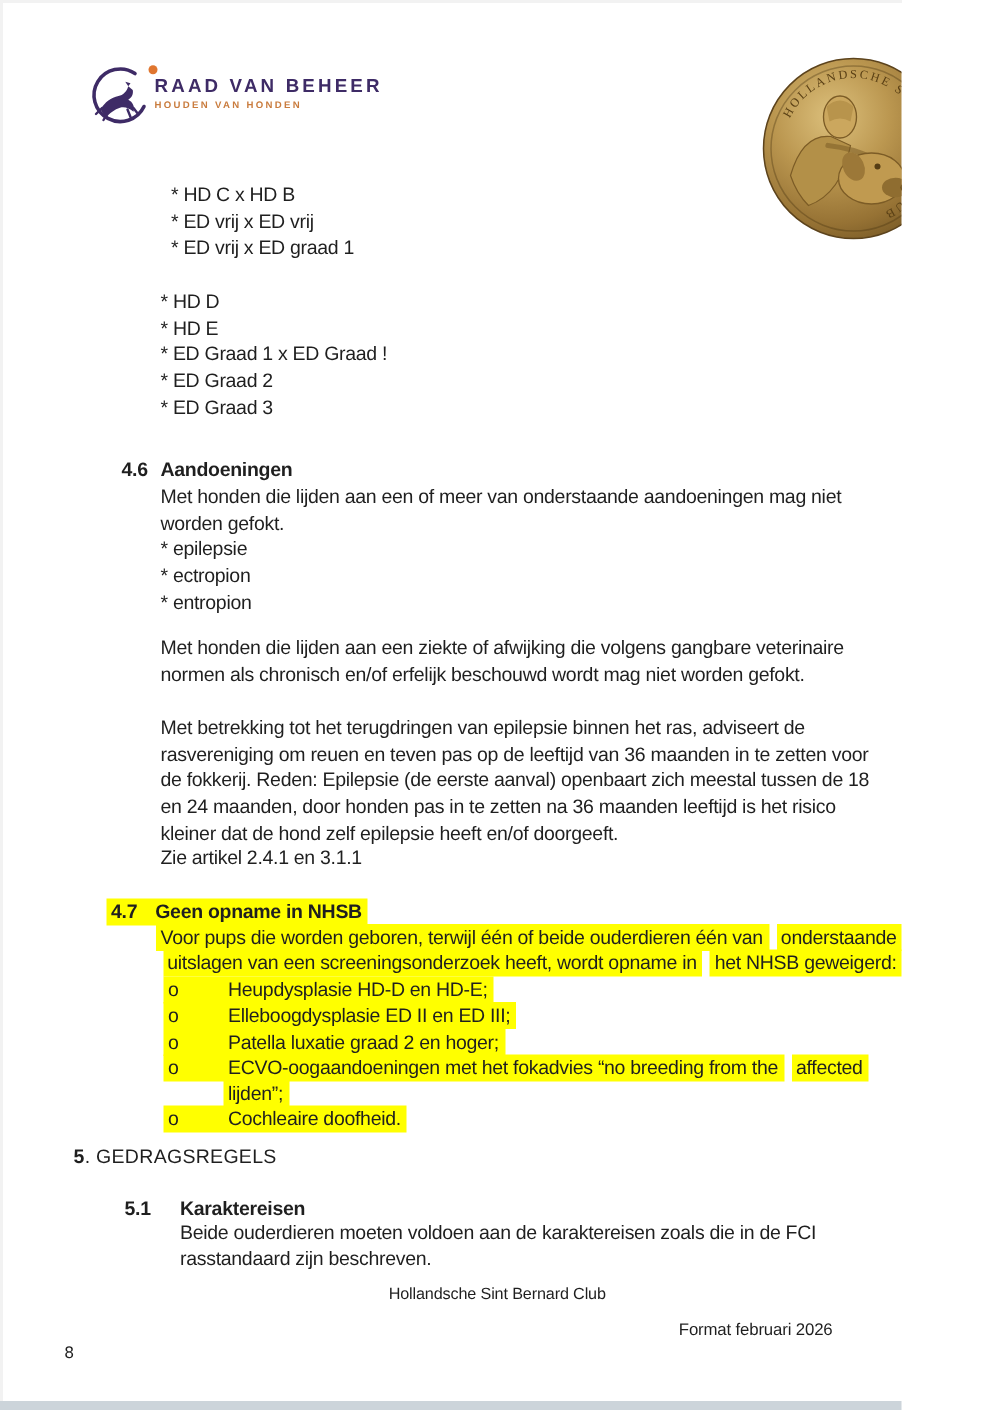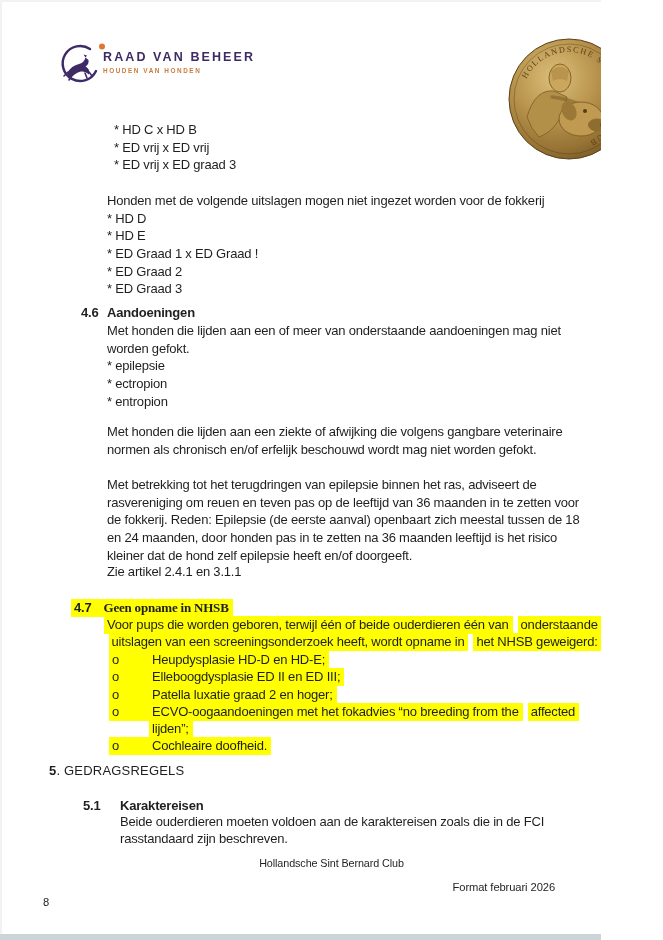--- a/index.html
+++ b/index.html
@@ -24,21 +24,21 @@
   .logo-tagline{font-weight:bold;font-size:6.4px;letter-spacing:1.55px;color:#c97c3e;white-space:nowrap;margin-top:3px;}
 
   
   .h46 .num{display:inline-block;width:26px;font-weight:bold;}
   .h46 .ttl{font-weight:bold;text-align:right;}
 
   
   .hl{background:#ffff00;padding:1px 4px 2px 3px;}
   .hlrow{white-space:nowrap;height:17.3px;line-height:15.5px;}
   .h47 .num{font-weight:bold;}
-  .h47 .ttl{font-weight:bold;margin-left:12px;font-family:Liberation Serif, serif;}
+  .h47 .ttl{font-weight:bold;margin-left:12px;}
   .gap{display:inline-block;width:5px;}
   .marker{display:inline-block;width:40px;}
   .bwrap-indent{margin-left:40px;}
 
   
   .s5{font-size:13px;letter-spacing:0.2px;white-space:nowrap;}
   .h51 .num{display:inline-block;width:37px;font-weight:bold;}
   .h51 .ttl{font-weight:bold;}
   .ln51{white-space:nowrap;height:16.6px;line-height:16.6px;}
 
@@ -96,25 +96,24 @@
 
     <path id="medcirc" d="M 15,62 A 47,47 0 1 1 109,62 A 47,47 0 1 1 15,62" fill="none"></path>
     <text font-size="8.2" font-family="Liberation Serif, serif" letter-spacing="1.6" fill="#5a4015">
       <textPath href="#medcirc" startOffset="7%">HOLLANDSCHE ST BERNARD CLUB</textPath>
     </text>
   </svg>
 
   <div class="abs" style="left:114px;top:121px;">
     <div class="ln">* HD C x HD B</div>
     <div class="ln">* ED vrij x ED vrij</div>
-    <div class="ln">* ED vrij x ED graad 3</div>
+    <div class="ln">* ED vrij x ED graad 1</div>
   </div>
 
   <div class="abs" style="left:107px;top:192px;">
-    <div class="ln">Honden met de volgende uitslagen mogen niet ingezet worden voor de fokkerij</div>
     <div class="ln">* HD D</div>
     <div class="ln">* HD E</div>
     <div class="ln">* ED Graad 1 x ED Graad !</div>
     <div class="ln">* ED Graad 2</div>
     <div class="ln">* ED Graad 3</div>
   </div>
 
   <div class="abs h46 nw" style="left:81px;top:305px;">
     <span class="num">4.6</span><span class="ttl">Aandoeningen</span>
   </div>

